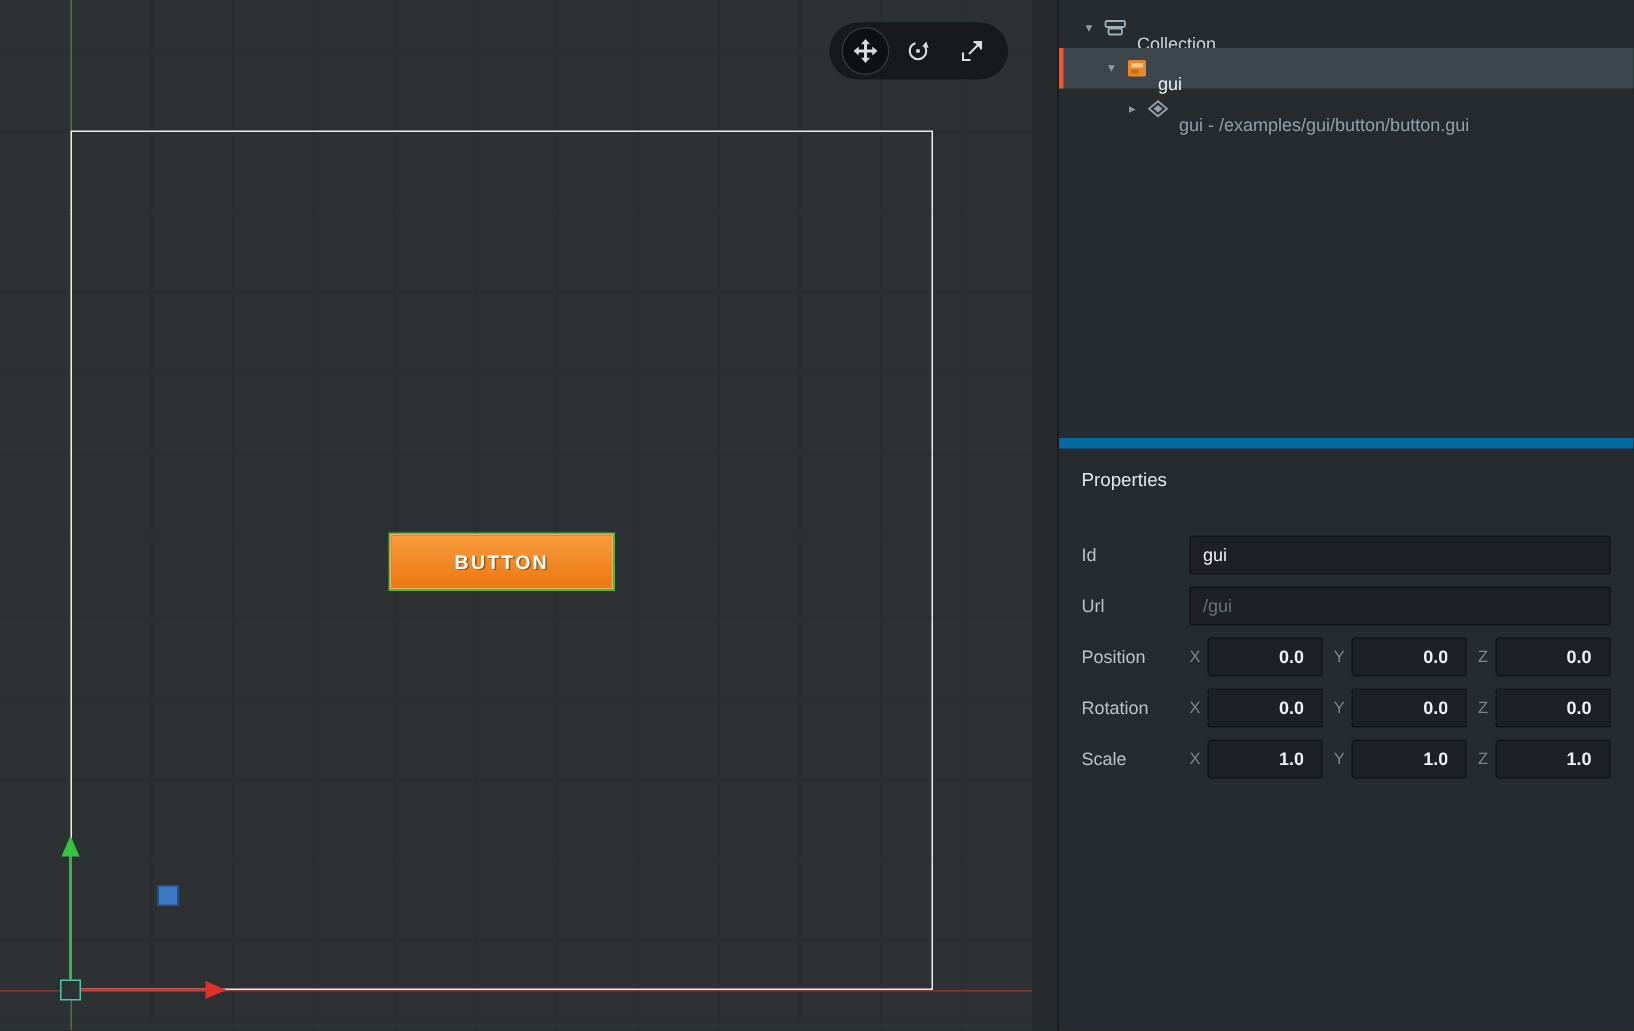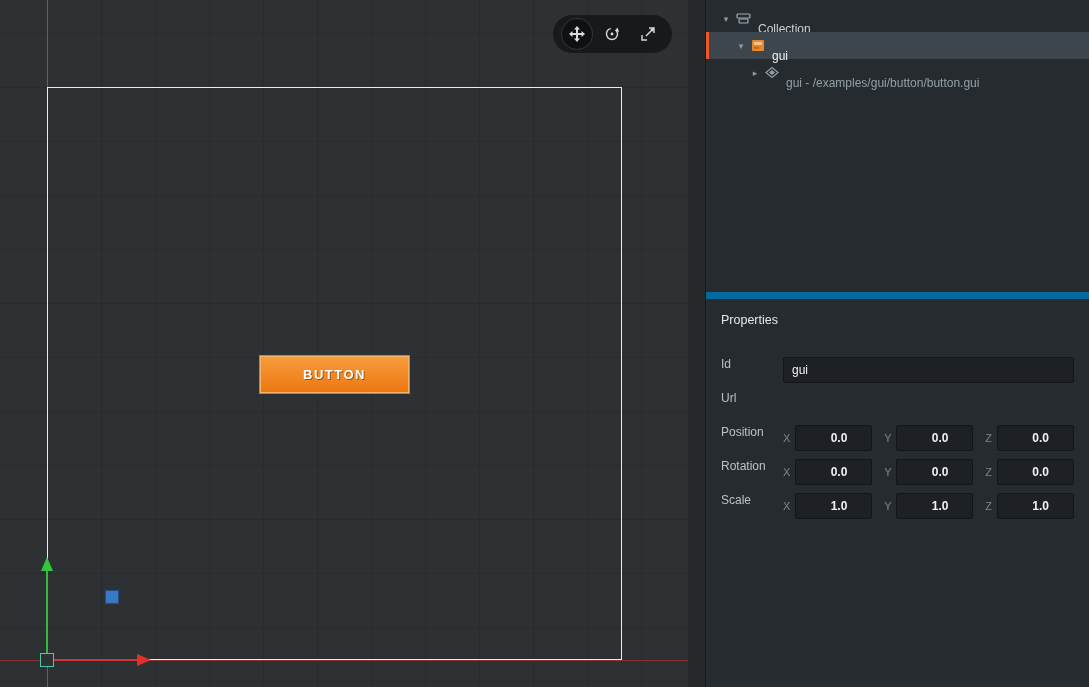--- a/index.html
+++ b/index.html
@@ -69,33 +69,33 @@
   .orow.r0 { padding-left:14px; }
   .orow.r1 { padding-left:29px; background:#3e464d; }
   .orow.r1::before { content:""; position:absolute; left:0; top:0; width:3px; height:100%; background:#f0562a; }
   .orow.r1 .olabel { color:#eef1f3; }
   .orow.r2 { padding-left:43px; }
   .orow.r2 .olabel { color:#93a0a7; }
   .olabel { white-space:nowrap; overflow:hidden; text-overflow:ellipsis;margin-top:21px; }
 
   .properties { flex:1; border-top:7px solid #0369a1; padding:14px 15px 0 15px; }
   .prop-title { color:#e3e8ea; font-size:12.5px; margin-bottom:30px; }
-  .prow { display:flex; align-items:flex-start; height:26px; margin-bottom:8px; }
+  .prow { display:flex; align-items:center; height:26px; margin-bottom:8px;gap:10px; }
   .plabel { width:62px; flex:none; color:#b9c2c7; }
   .prow input {
     height:26px; background:#1d2125; border:1px solid #131619; border-radius:2px;
     color:#eef2f4; font-size:12px; font-family:"Liberation Sans","DejaVu Sans",sans-serif;
     outline:none;
   }
   .wide-input { width:299px; padding:0 8px; }
   .wide-input::placeholder { color:#68727a; }
   .vec { display:flex; width:299px; justify-content:space-between; }
   .vgroup { display:flex; align-items:center; }
   .vaxis { color:#7d868c; font-size:11px; margin-right:5px; }
-  .num-input { width:77px; padding:0 24px; text-align:right; font-weight:700; }
+  .num-input { width:77px; padding:0 12px; text-align:right; font-weight:700; }
 </style>
 </head>
 <body>
 
 <div class="app">
 
   <div class="viewport">
     <div class="axis-y"></div>
     <div class="axis-x"></div>
     <div class="frame"></div>
@@ -185,20 +185,21 @@
     <div class="properties">
       <div class="prop-title">Properties</div>
 
       <div class="prow">
         <span class="plabel">Id</span>
         <input class="wide-input" type="text" value="gui" style="">
       </div>
 
       <div class="prow">
         <span class="plabel">Url</span>
+        <input class="wide-input" type="text" placeholder="/gui" style="">
       </div>
 
       <div class="prow">
         <span class="plabel">Position</span>
         <div class="vec">
           <span class="vgroup">
             <span class="vaxis">X</span>
             <input class="num-input" type="text" value="0.0" style="">
           </span>
           <span class="vgroup">

